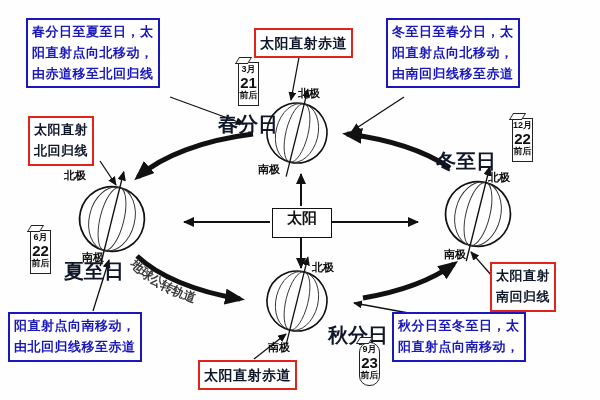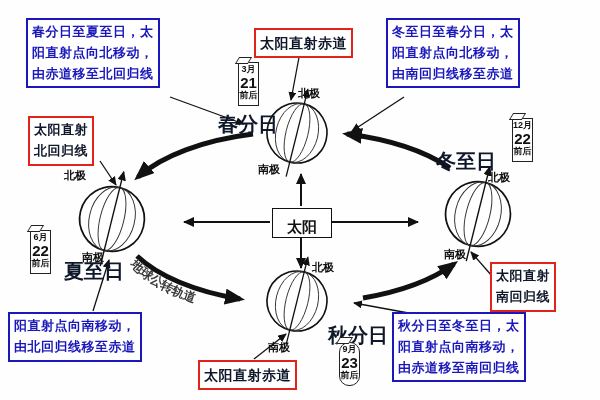--- a/index.html
+++ b/index.html
@@ -11,21 +11,21 @@
   .note{
     position:absolute;background:#fff;border:2px solid;padding:2px 4px;
     font-weight:bold;font-size:13px;line-height:1.6;letter-spacing:.5px;white-space:nowrap;
   }
   .note.blue{color:#1a18bb;border-color:#1a18bb;text-align:right;}
   .note.red{color:#0f172a;border-color:#e2231a;text-align:center;}
   .season{position:absolute;font-size:20px;font-weight:bold;color:#0f172a;white-space:nowrap;}
   .pole{position:absolute;font-size:11px;font-weight:bold;color:#111;white-space:nowrap;}
   .sun-box{
     position:absolute;left:272px;top:208px;width:58px;height:28px;background:#fff;
-    border:1.8px solid #111;display:flex;align-items:flex-end;justify-content:center;
+    border:1.8px solid #111;display:flex;align-items:flex-start;justify-content:center;
     font-size:15px;font-weight:bold;
   }
   .calendar{
     position:absolute;width:21px;height:44px;background:#fff;border:1.5px solid #222;
     text-align:center;box-sizing:border-box;padding-top:2px;line-height:1.1;
   }
   .calendar:before{
     content:"";position:absolute;left:-2px;top:-6px;width:11px;height:5px;background:#fff;
     border:1px solid #222;transform:skewX(-32deg);
   }
@@ -121,21 +121,20 @@
     <div>阳直射点向北移动，</div>
     <div>由南回归线移至赤道</div>
   </div>
   <div class="note blue" style="left:8px;top:312px;">
     <div>阳直射点向南移动，</div>
     <div>由北回归线移至赤道</div>
   </div>
   <div class="note blue" style="left:392px;top:312px;">
     <div>秋分日至冬至日，太</div>
     <div>阳直射点向南移动，</div>
-    <div>由赤道移至南回归线</div>
   </div>
 
   <div class="note red" style="left:254px;top:28px;font-size:14px;">
     <span>太阳直射赤道</span>
   </div>
   <div class="note red" style="left:198px;top:360px;font-size:14px;">
     <span>太阳直射赤道</span>
   </div>
   <div class="note red" style="left:28px;top:116px;">
     <div>太阳直射</div>
@@ -159,21 +158,21 @@
   <div class="calendar" style="left:512px;top:118px;">
     <div class="cal-month">12月</div>
     <div class="cal-day">22</div>
     <div class="cal-suffix">前后</div>
   </div>
   <div class="calendar" style="left:30px;top:230px;">
     <div class="cal-month">6月</div>
     <div class="cal-day">22</div>
     <div class="cal-suffix">前后</div>
   </div>
-  <div class="calendar" style="left:339px;top:342px;border-radius:10px;">
+  <div class="calendar" style="left:359px;top:342px;border-radius:10px;">
     <div class="cal-month">9月</div>
     <div class="cal-day">23</div>
     <div class="cal-suffix">前后</div>
   </div>
 
   <div class="pole" style="left:298px;top:86px;">北极</div>
   <div class="pole" style="left:258px;top:162px;">南极</div>
   <div class="pole" style="left:488px;top:170px;">北极</div>
   <div class="pole" style="left:444px;top:247px;">南极</div>
   <div class="pole" style="left:64px;top:168px;">北极</div>

